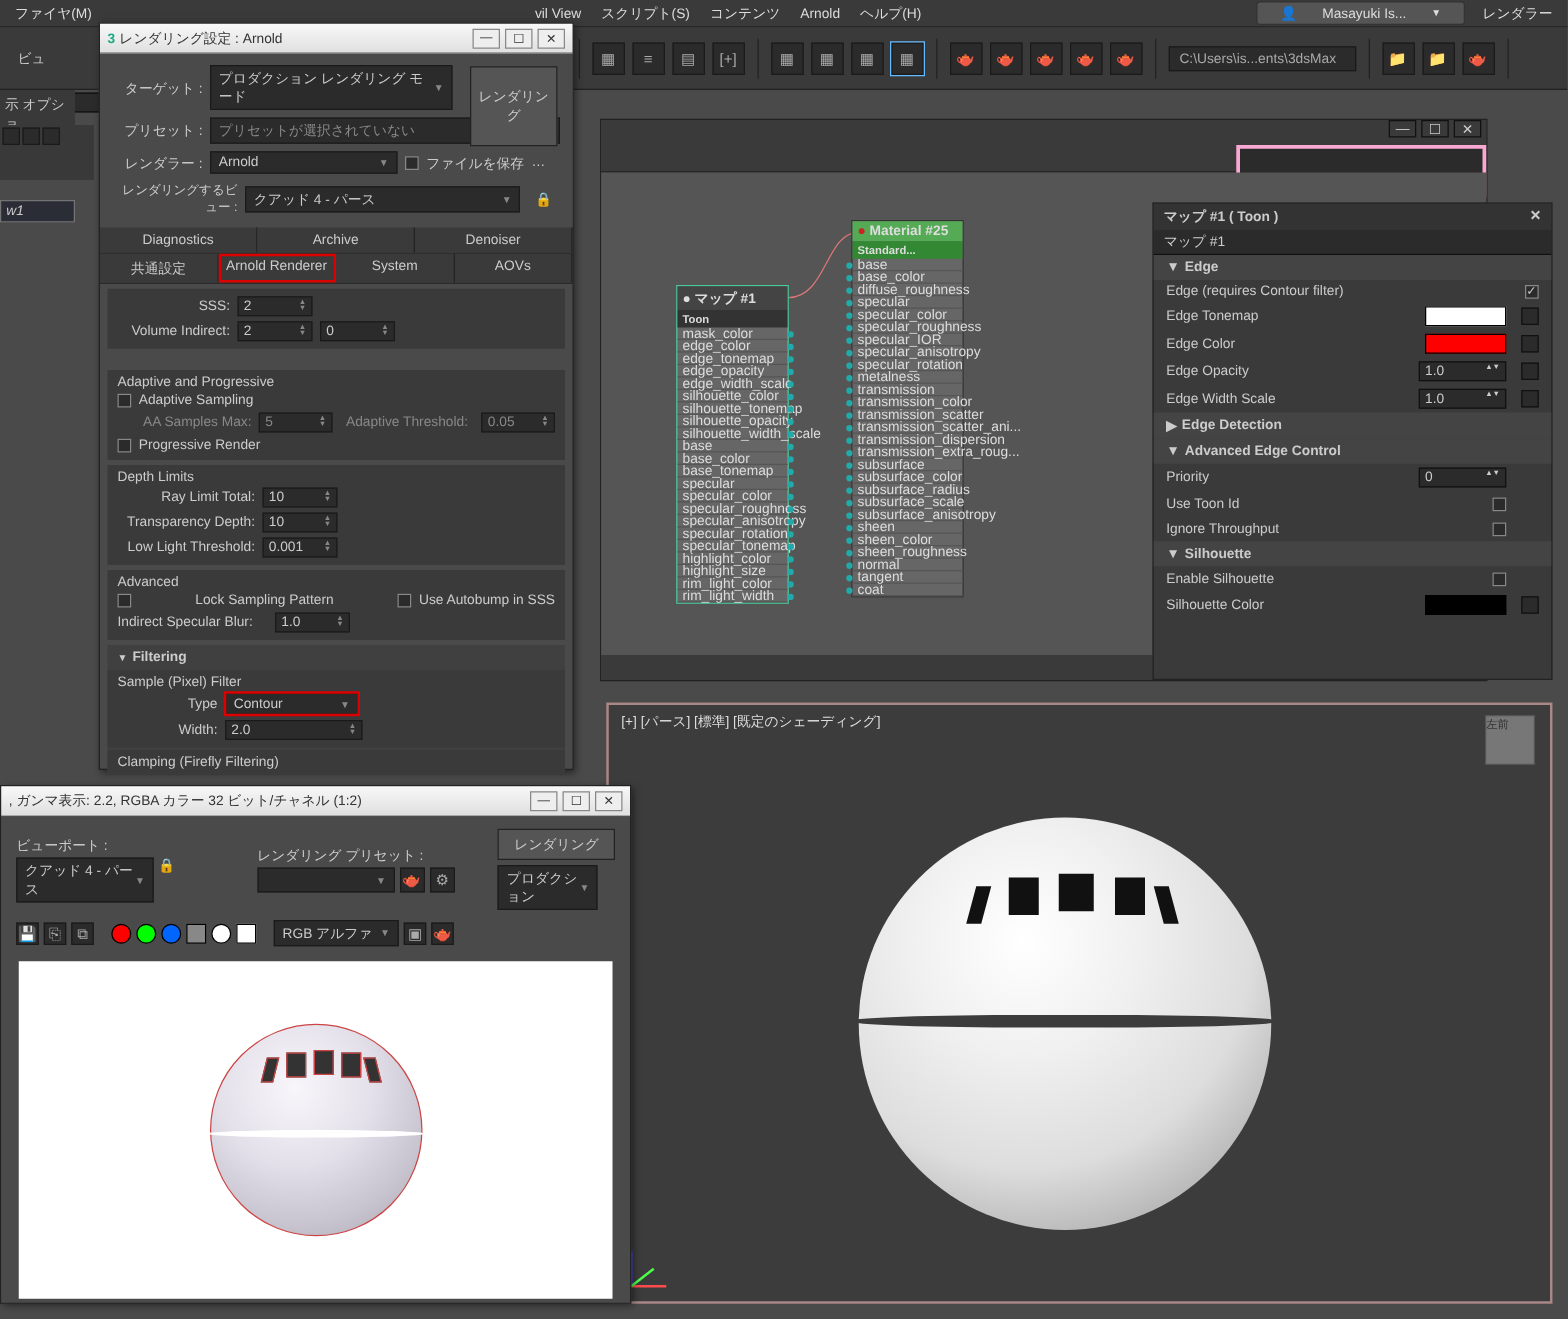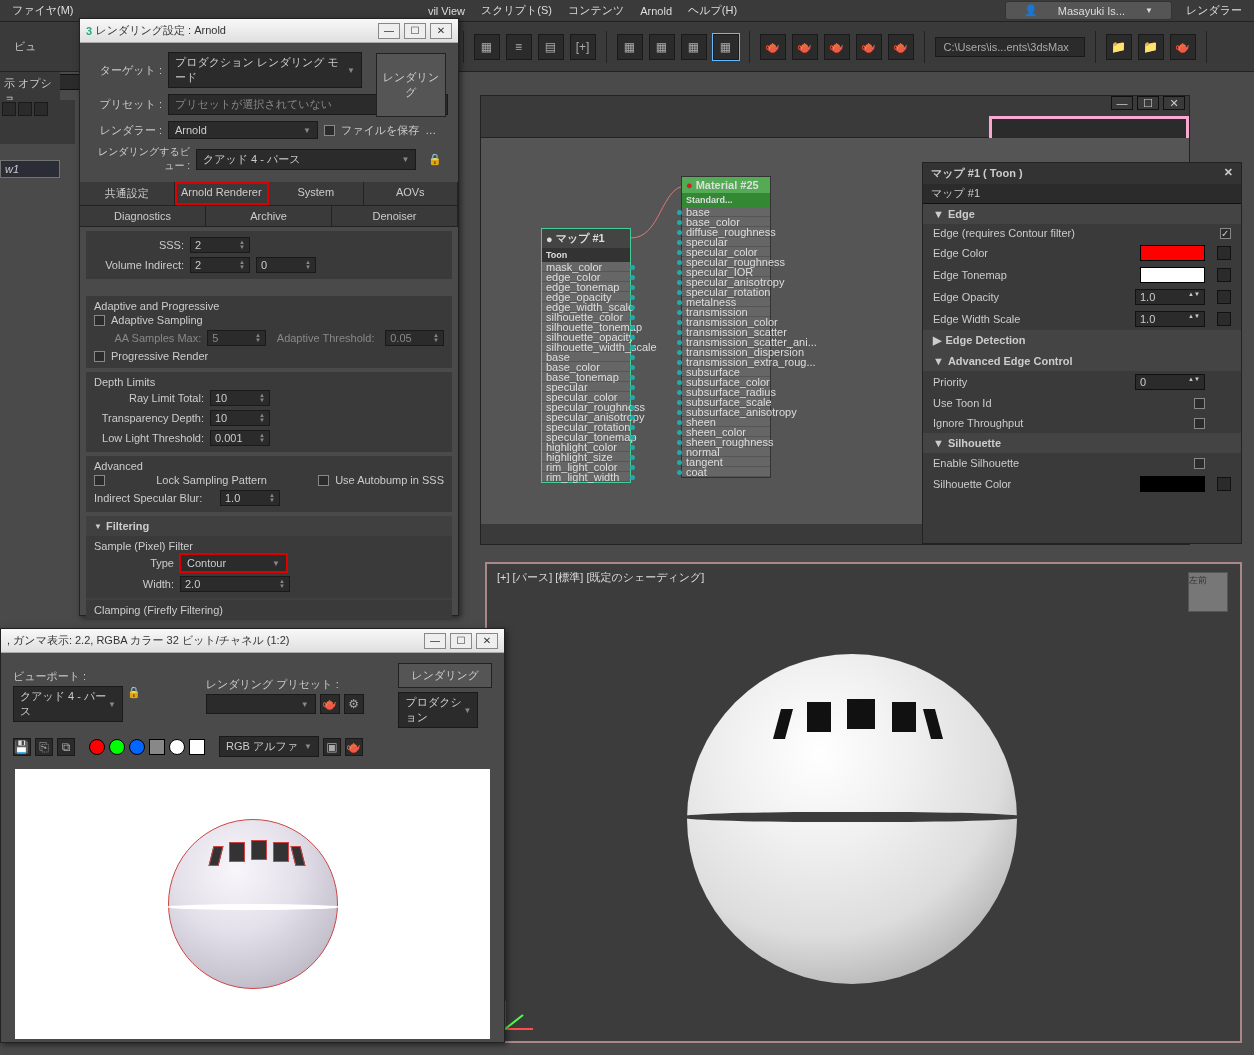--- a/index.html
+++ b/index.html
@@ -188,29 +188,29 @@
     <div class="row">
       <div class="lbls" style="width:100px;font-size:10px;">レンダリングするビュー :</div>
       <div class="dd">
           <span>クアッド 4 - パース</span>
           <span class="chev">▼</span>
         </div>
       <span style="padding:0 6px;">🔒</span>
     </div>
   </div>
   <div class="tabs">
+    <div class="tab">Diagnostics</div>
+    <div class="tab">Archive</div>
+    <div class="tab">Denoiser</div>
+  </div>
+  <div class="tabs">
     <div class="tab">共通設定</div>
     <div class="tab hl">Arnold Renderer</div>
     <div class="tab">System</div>
     <div class="tab">AOVs</div>
-  </div>
-  <div class="tabs">
-    <div class="tab">Diagnostics</div>
-    <div class="tab">Archive</div>
-    <div class="tab">Denoiser</div>
   </div>
   <div style="padding:4px 6px;">
     <div class="sec-b">
       <div class="row" style="padding:2px 0;">
         <div class="lbls" style="width:90px;">SSS:</div>
         <div class="spin">
             <span class="sv">2</span>
             <span class="sp">▲<br>▼</span>
           </div>
       </div>
@@ -420,27 +420,27 @@
   <div class="mate-sub">マップ #1</div>
   <div class="msec-h">
       <span class="tri">▼</span>
       <span>Edge</span>
     </div>
   <div class="mrow">
       <div class="ml">Edge (requires Contour filter)</div>
       <span class="chk on"></span>
     </div>
   <div class="mrow">
+      <div class="ml">Edge Tonemap</div>
+      <div class="swatch" style="background:#fff;"></div>
+      <span class="tgl"></span>
+    </div>
+  <div class="mrow">
       <div class="ml">Edge Color</div>
       <div class="swatch" style="background:#ff0000;"></div>
-      <span class="tgl"></span>
-    </div>
-  <div class="mrow">
-      <div class="ml">Edge Tonemap</div>
-      <div class="swatch" style="background:#fff;"></div>
       <span class="tgl"></span>
     </div>
   <div class="mrow">
       <div class="ml">Edge Opacity</div>
       <div class="mspin">
         <span style="flex:1">1.0</span>
         <span class="sp" style="font-size:6px;">▲▼</span>
       </div>
       <span class="tgl"></span>
     </div>

